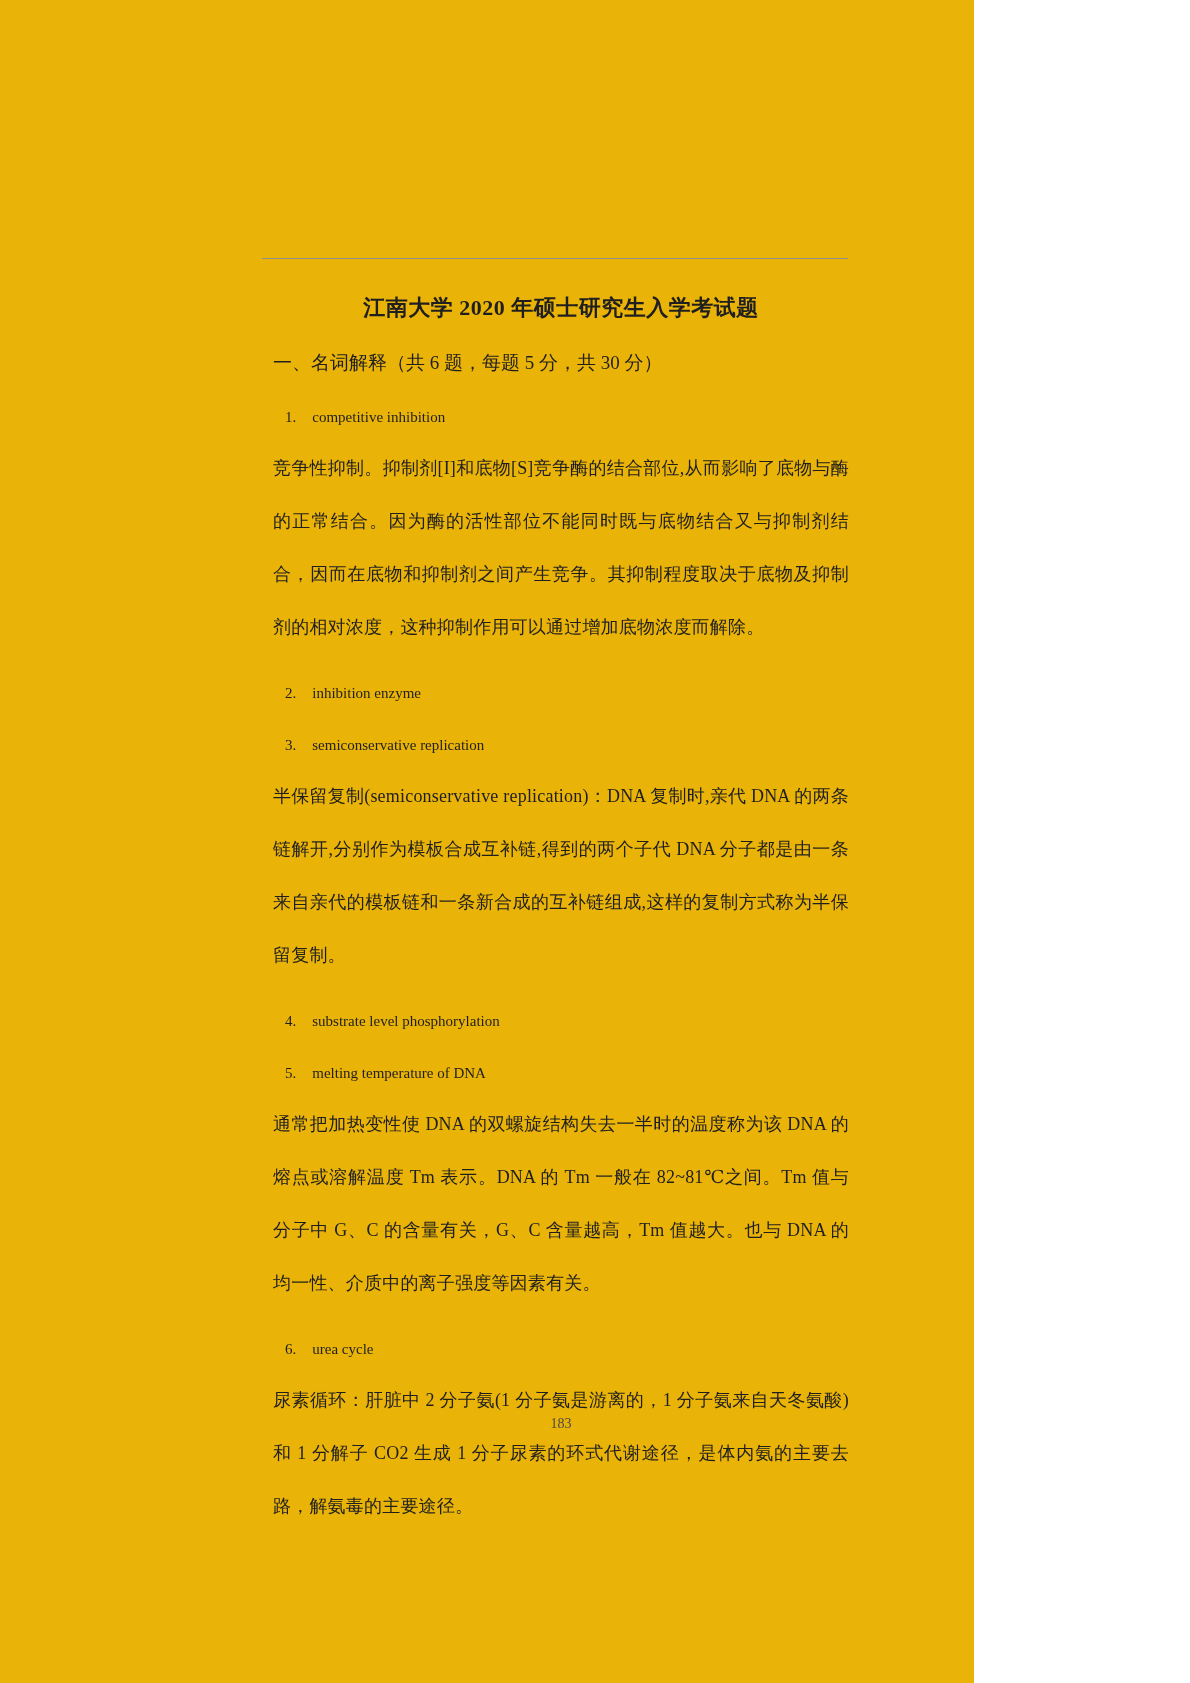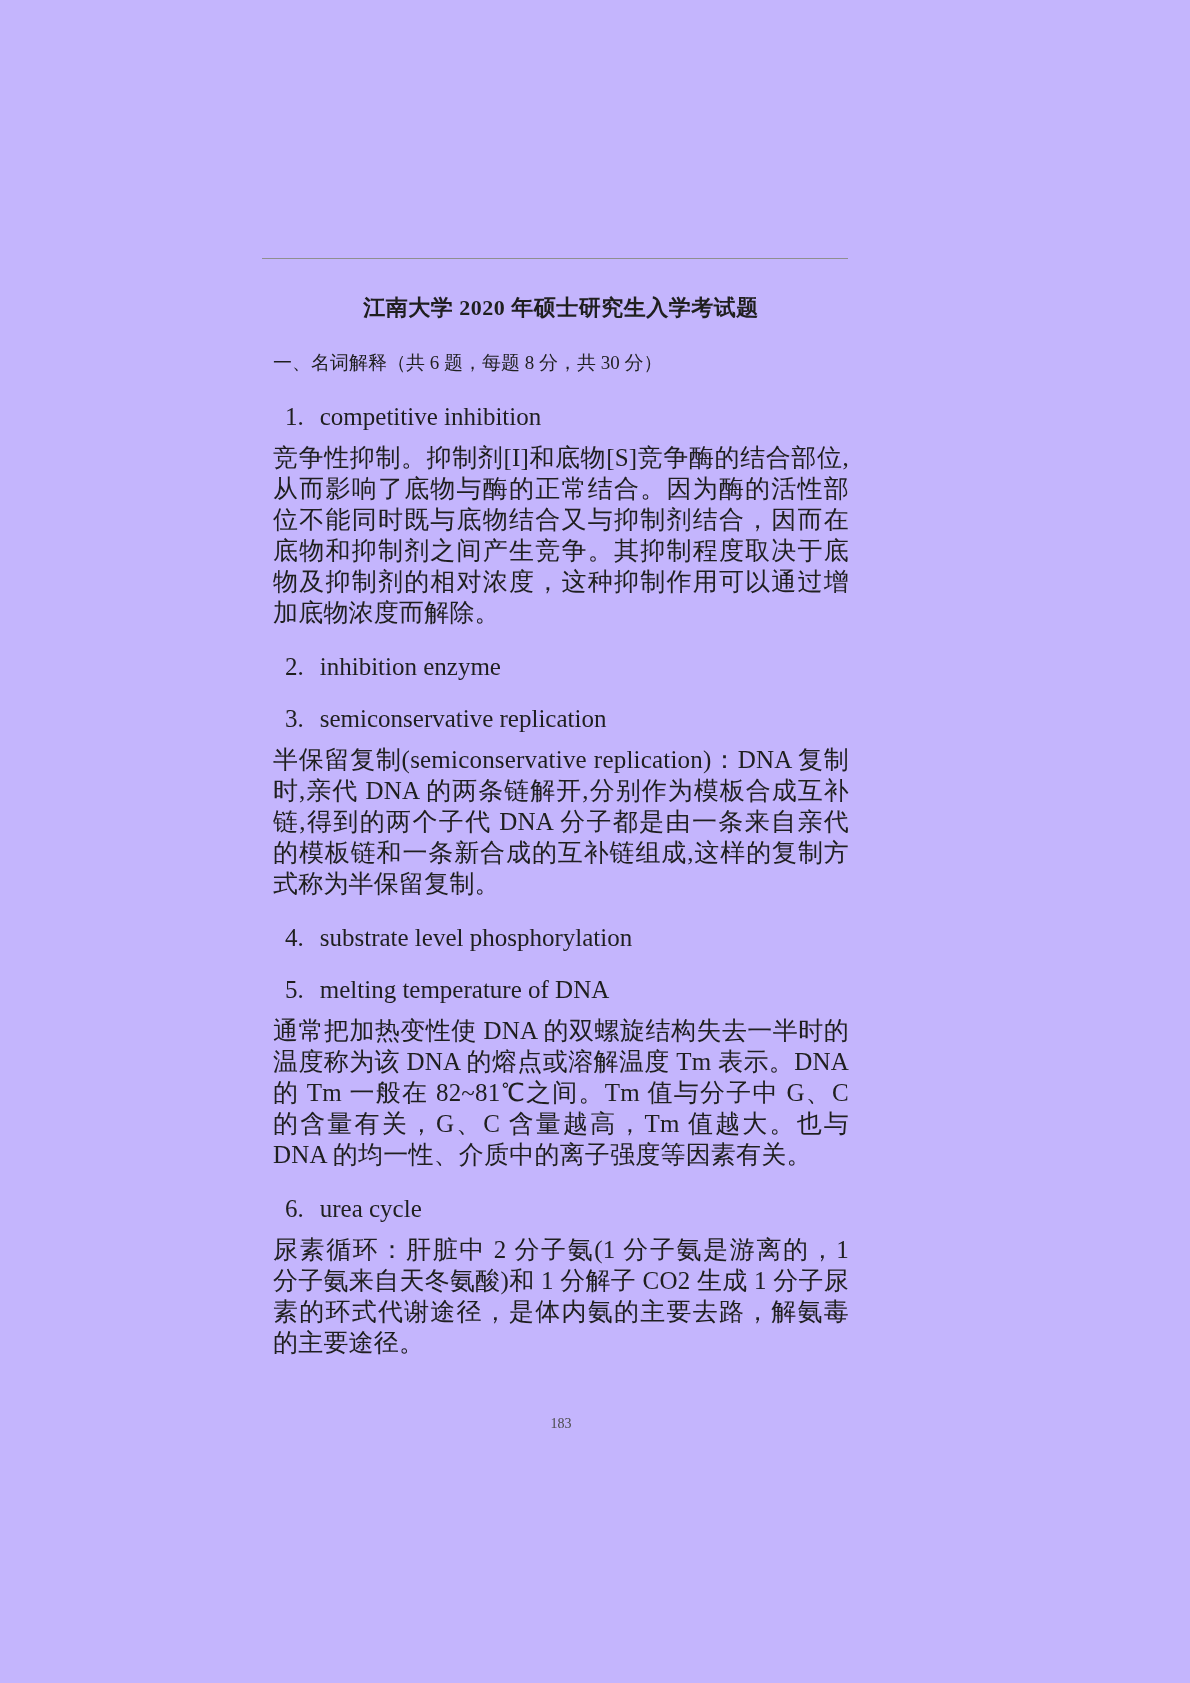--- a/index.html
+++ b/index.html
@@ -2,23 +2,23 @@
 <html><head>
 <meta charset="utf-8">
 <style>
   html, body {
     margin: 0;
     padding: 0;
     background: #ffffff;
   }
   .page {
     position: relative;
-    width: 1190px;
+    width: 974px;
     height: 1683px;
-    background: #c4b5fd;
+    background: #eab308;
     font-family: "Liberation Serif", "DejaVu Serif", serif;
     color: #1f1f1f;
     overflow: hidden;
   }
   .header-rule {
     position: absolute;
     top: 258px;
     left: 262px;
     width: 586px;
     height: 0;
@@ -42,34 +42,33 @@
   .section-heading {
     margin-top: 24px;
     font-size: 19px;
     line-height: 30px;
   }
   .item {
     margin-top: 26px;
   }
   .item-heading {
     padding-left: 12px;
-    font-size: 25px;
+    font-size: 15px;
     line-height: 26px;
   }
   .item-number {
     display: inline-block;
     margin-right: 16px;
   }
   .item-def {
     margin: 12px 0 0 0;
-    font-size: 25px;
-    line-height: 31px;
+    font-size: 18px;
+    line-height: 53px;
     text-align: justify;
     letter-spacing: 0.2px;
-    font-family: Liberation Serif, serif;
   }
   .footer-pagenum {
     position: absolute;
     top: 1388px;
     left: 273px;
     width: 576px;
     text-align: center;
     font-size: 14px;
     color: #4a4a4a;
     font-family: "Liberation Serif", "DejaVu Serif", serif;
@@ -80,21 +79,21 @@
 <body>
 
 <div class="page">
 
   <div class="header-rule"></div>
 
   <div class="content">
 
     <h1 class="doc-title">江南大学 2020 年硕士研究生入学考试题</h1>
 
-    <div class="section-heading">一、名词解释（共 6 题，每题 8 分，共 30 分）</div>
+    <div class="section-heading">一、名词解释（共 6 题，每题 5 分，共 30 分）</div>
 
     <div class="item">
       <div class="item-heading">
         <span class="item-number">1.</span><span>competitive inhibition</span>
       </div>
       <p class="item-def">竞争性抑制。抑制剂[I]和底物[S]竞争酶的结合部位,从而影响了底物与酶的正常结合。因为酶的活性部位不能同时既与底物结合又与抑制剂结合，因而在底物和抑制剂之间产生竞争。其抑制程度取决于底物及抑制剂的相对浓度，这种抑制作用可以通过增加底物浓度而解除。</p>
     </div>
 
     <div class="item">
       <div class="item-heading">

